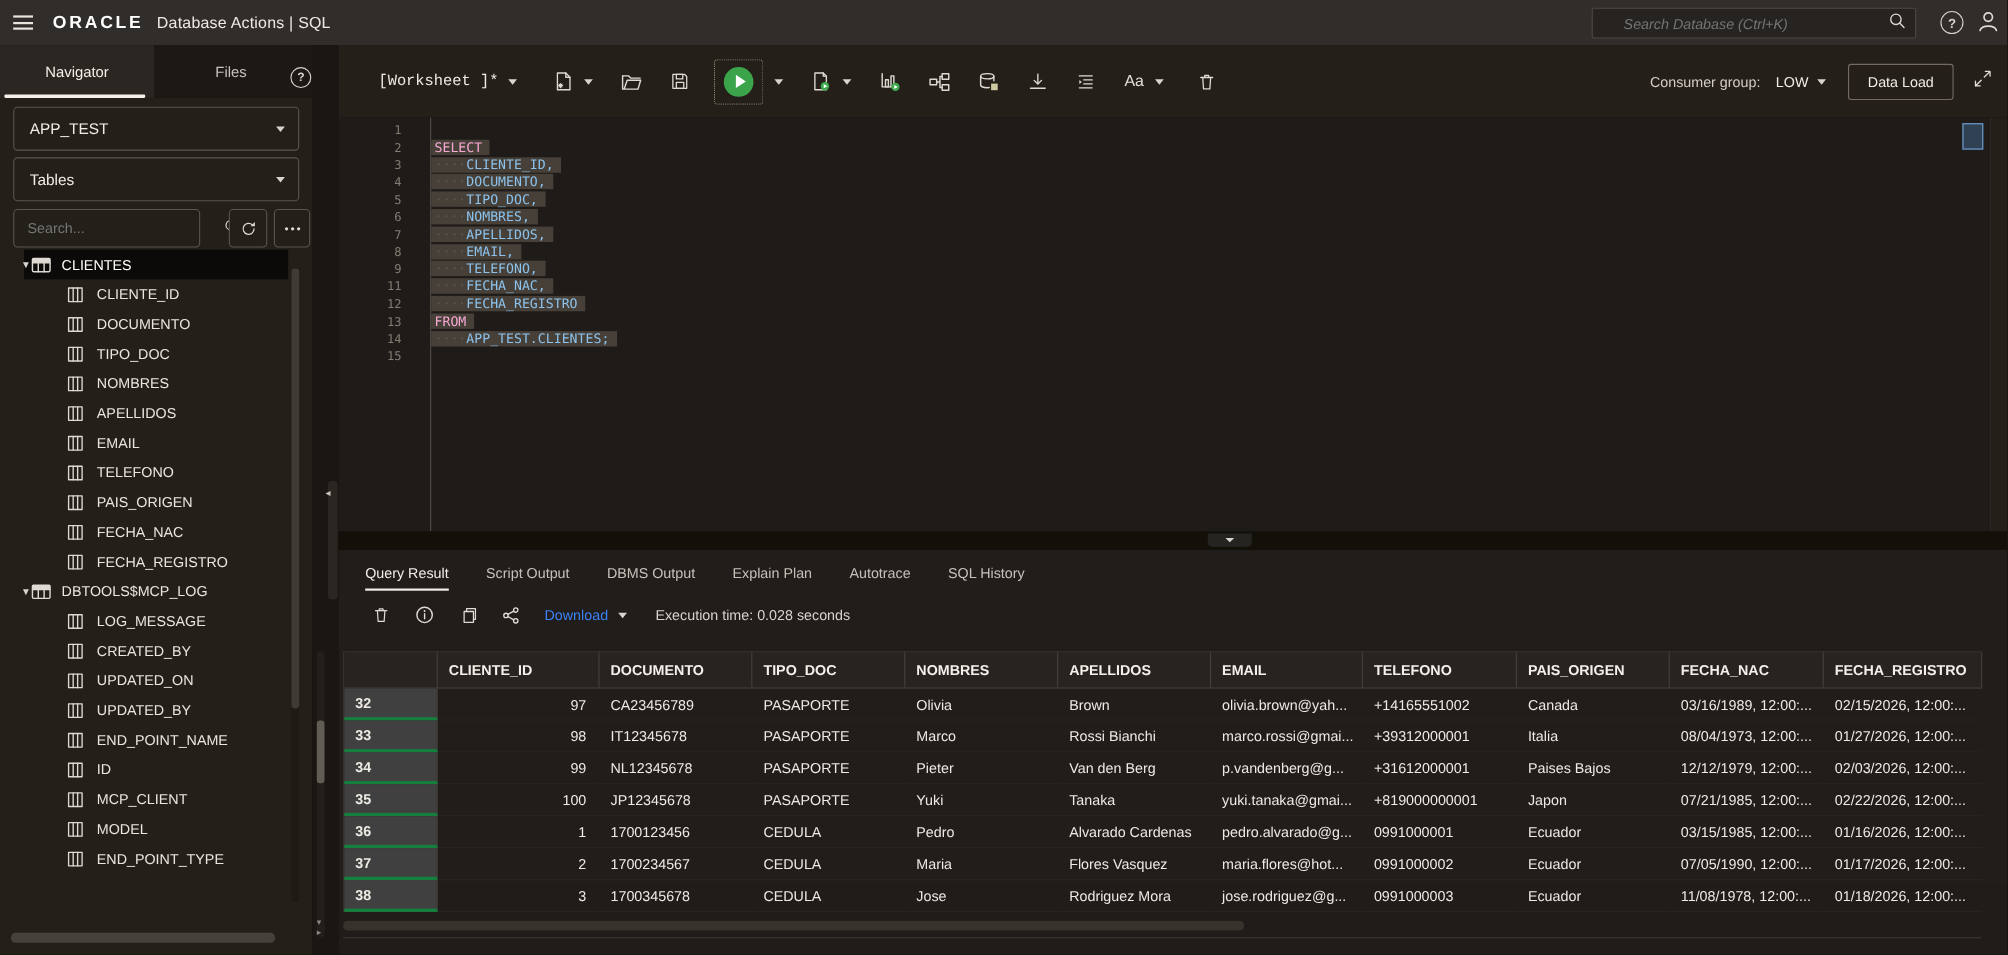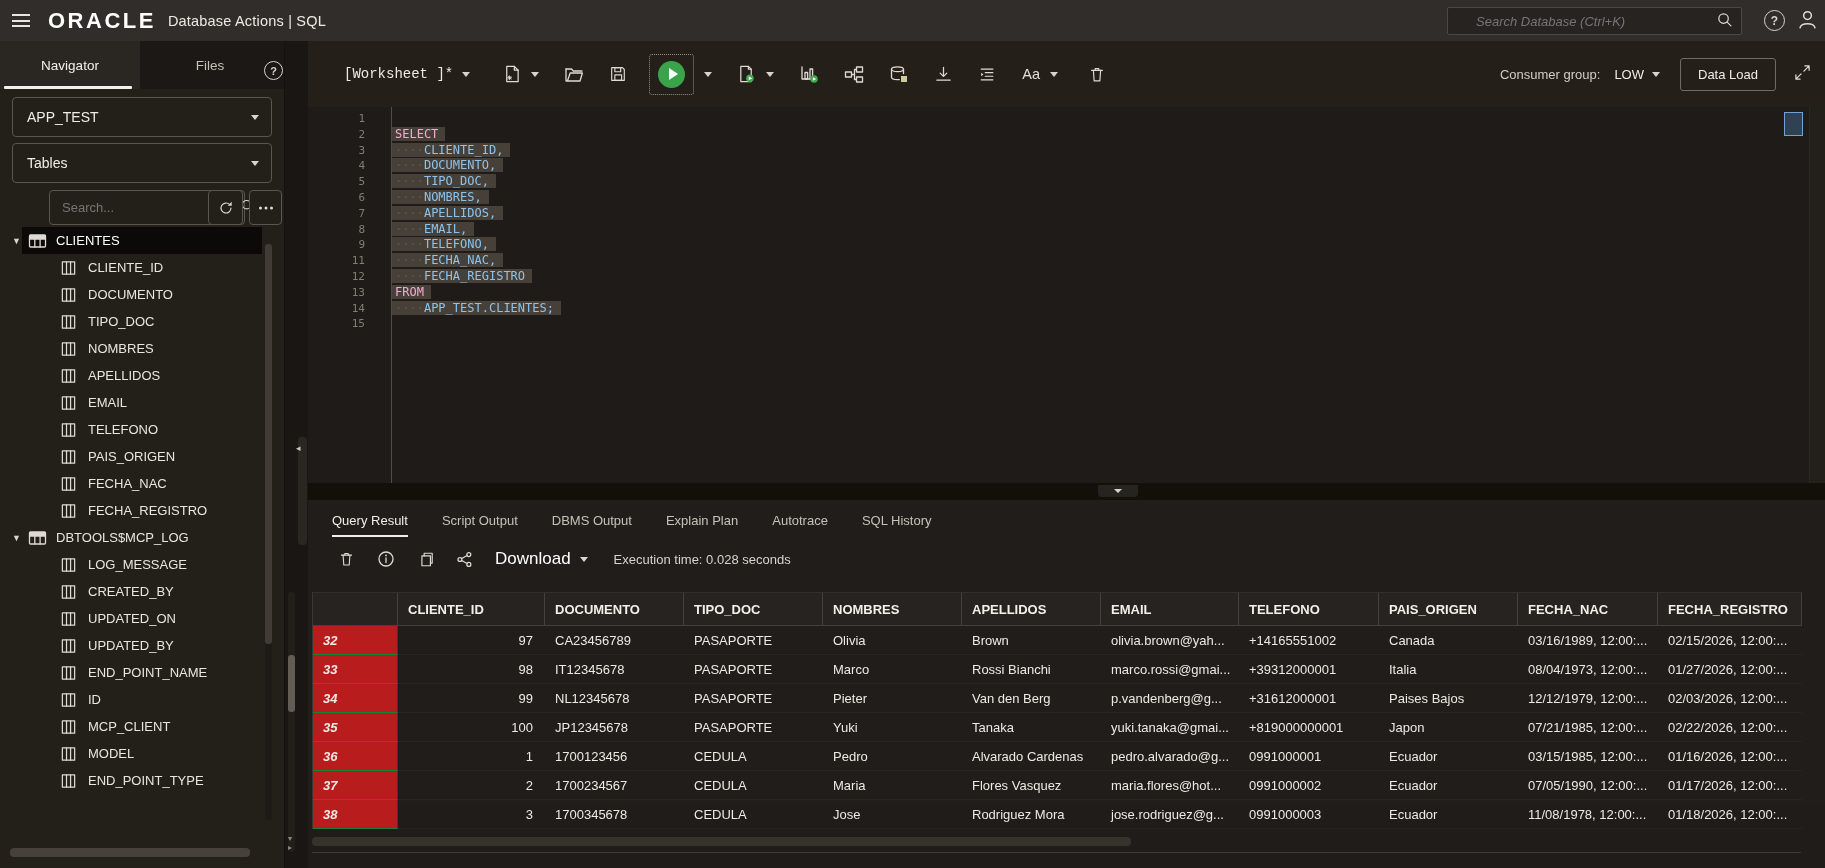--- a/index.html
+++ b/index.html
@@ -5,47 +5,47 @@
   html,body{margin:0;padding:0;background:#141210;}
   .app{position:relative;width:1825px;height:868px;overflow:hidden;background:#1F1C19;
        font-family:"Liberation Sans",sans-serif;color:#EDE9E3;-webkit-font-smoothing:antialiased;}
   svg{stroke:#DFDAD3;fill:none;stroke-width:1.3;stroke-linecap:round;stroke-linejoin:round;}
   .caret{width:0;height:0;border-left:4.5px solid transparent;border-right:4.5px solid transparent;border-top:5px solid #D9D4CD;display:inline-block;}
 
   
   #topbar{position:absolute;left:0;top:0;width:1825px;height:41px;background:#312D2A;display:flex;align-items:center;}
   .burger{margin-left:12px;width:18px;display:flex;flex-direction:column;gap:3.5px;cursor:pointer;}
   .burger i{height:2px;background:#E8E4DE;display:block;}
-  .logo{margin-left:18px;font-weight:bold;font-size:22px;letter-spacing:2.5px;color:#FFFFFF;}
+  .logo{margin-left:18px;font-weight:bold;font-size:16px;letter-spacing:2.5px;color:#FFFFFF;}
   .product{margin-left:12px;font-size:14.5px;color:#EDEAE4;letter-spacing:.2px;}
   .dbsearch{position:absolute;left:1447px;top:7px;width:293px;height:26px;background:#262320;border:1px solid #4D4841;border-radius:2px;display:flex;align-items:center;}
   .dbsearch input{flex:1;background:transparent;border:none;outline:none;color:#D8D3CC;font-style:italic;font-size:13px;padding-left:28px;font-family:"Liberation Sans",sans-serif;}
   .dbsearch .sic{margin-right:8px;}
   .circle-ic{width:19px;height:19px;border:1.6px solid #D8D3CC;border-radius:50%;display:flex;align-items:center;justify-content:center;font-size:12px;font-weight:bold;color:#D8D3CC;}
   #help-top{position:absolute;left:1764px;top:10px;}
   #user-top{position:absolute;left:1797px;top:9px;}
 
   
   #sidebar{position:absolute;left:0;top:41px;width:284px;height:827px;background:#232019;border-right:1px solid #141210;}
   .sbtabs{position:relative;height:48px;background:#1B1815;display:flex;}
   .sbtab{width:140px;display:flex;align-items:center;justify-content:center;font-size:13.5px;color:#C8C2BB;cursor:pointer;position:relative;}
   .sbtab.active{background:#2A2621;color:#F4F0EA;}
   .sbtab.active::after{content:"";position:absolute;left:4px;right:8px;bottom:0;height:3px;background:#F4F0EA;border-radius:1px;}
   #sb-help{position:absolute;left:264px;top:20px;width:17px;height:17px;border-width:1.4px;font-size:11px;}
   .selbox{position:absolute;left:12px;width:258px;height:38px;border:1px solid #5A554E;border-radius:4px;background:#232019;display:flex;align-items:center;cursor:pointer;}
   .selbox span{margin-left:14px;font-size:14px;color:#F0ECE6;}
   .selbox .caret{position:absolute;right:12px;}
   .srow{position:absolute;left:0;top:149px;width:284px;height:35px;}
-  .sinput{position:absolute;left:12px;top:0;width:196px;height:35px;border:1px solid #5A554E;border-radius:4px;background:#232019;box-sizing:border-box;display:flex;align-items:center;margin-left:37px;}
+  .sinput{position:absolute;left:12px;top:0;width:170px;height:35px;border:1px solid #5A554E;border-radius:4px;background:#232019;box-sizing:border-box;display:flex;align-items:center;}
   .sinput input{flex:1;background:transparent;border:0;outline:0;color:#D8D3CC;font-size:13px;padding-left:12px;font-family:"Liberation Sans",sans-serif;}
   .sqbtn{position:absolute;top:0;width:35px;height:35px;border:1px solid #5A554E;border-radius:4px;background:#232019;box-sizing:border-box;display:flex;align-items:center;justify-content:center;cursor:pointer;}
   
   #tree{position:absolute;left:0;top:186px;width:262px;}
   .tree-row{height:27px;display:flex;align-items:center;cursor:pointer;font-size:13px;color:#E9E5DF;white-space:nowrap;}
-  .tree-row.table{padding-left:12px;}
+  .tree-row.table{padding-left:12px;text-align:right;}
   .tree-row.column{padding-left:52px;}
   .tree-row.selected{background:linear-gradient(to right,transparent 22px,#0B0A08 22px);color:#FFFFFF;}
   .tw-caret{width:16px;font-size:9px;color:#D9D4CD;}
   .tree-row.table .tw-caret::before{content:"▼";}
   .tree-row.column .tw-caret{visibility:hidden;width:8px;}
   .tico{width:20px;height:16px;margin-right:8px;display:inline-flex;}
   .vscroll{position:absolute;left:265px;top:203px;width:7px;height:576px;background:#1E1B17;border-radius:3px;}
   .vscroll .thumb{position:absolute;left:0;top:0;width:7px;height:400px;background:#403B35;border-radius:3px;}
   .hscroll{position:absolute;left:6px;top:807px;width:266px;height:9px;}
   .hscroll .thumb{position:absolute;left:4px;top:0;height:9px;width:240px;background:#46413A;border-radius:4px;}
@@ -95,32 +95,32 @@
   .split-handle .caret{border-left-width:4px;border-right-width:4px;border-top-width:4.5px;}
 
   
   #results{position:absolute;left:0;top:459px;width:100%;height:304px;background:#201D1A;}
   .rtabs{position:absolute;left:0;top:0;height:40px;display:flex;align-items:center;padding-left:24px;gap:34px;}
   .rtab{font-size:13px;color:#C6C0B9;cursor:pointer;height:40px;display:flex;align-items:center;position:relative;}
   .rtab.active{color:#F2EEE8;font-weight:500;}
   .rtab.active::after{content:"";position:absolute;left:0;right:0;bottom:3px;height:2px;background:#F2EEE8;}
   .rtoolbar{position:absolute;left:0;top:40px;height:38px;display:flex;align-items:center;padding-left:30px;gap:22px;}
   .rtbico{display:inline-flex;align-items:center;cursor:pointer;}
-  .dl-word{font-size:17px;color:#ffffff;display:flex;align-items:center;gap:9px;cursor:pointer;}
+  .dl-word{font-size:13px;color:#3b82f6;display:flex;align-items:center;gap:9px;cursor:pointer;}
   .exec{font-size:13px;color:#D8D3CC;margin-left:4px;}
 
   
   #grid{position:absolute;left:4px;top:92px;width:1489px;border-left:1px solid #3B3732;}
   .ghead{display:flex;height:32px;background:#262320;border-bottom:1px solid #45403A;border-top:1px solid #33302B;}
   .hcell{box-sizing:border-box;border-right:1px solid #45403A;font-weight:bold;font-size:13px;color:#F3EFE9;
          display:flex;align-items:center;padding-left:10px;white-space:nowrap;overflow:hidden;cursor:pointer;}
   .grid-row{display:flex;height:29px;}
   .cell{box-sizing:border-box;font-size:13px;color:#EDE9E3;display:flex;align-items:center;
         padding-left:10px;white-space:nowrap;overflow:hidden;border-bottom:1px solid #282521;}
-  .cell.rnum{background:#b91c1c;border-right:1px solid #3B3732;border-bottom:1px solid #15803d;font-weight:bold;font-style:italic;}
+  .cell.rnum{background:#404040;border-right:1px solid #3B3732;border-bottom:3px solid #15803d;font-weight:bold;}
   .cell.rt{justify-content:flex-end;padding-right:12px;padding-left:0;}
   .c0{width:85px;}.c1{width:147px;}.c2{width:139px;}.c3{width:139px;}.c4{width:139px;}.c5{width:139px;}
   .c6{width:138px;}.c7{width:140px;}.c8{width:139px;}.c9{width:140px;}.c10{width:144px;}
   .grid-hscroll{position:absolute;left:4px;top:337px;width:1489px;height:9px;}
   .grid-hscroll .thumb{width:55%;height:9px;background:#36322C;border-radius:4px;}
   .grid-bottom{position:absolute;left:4px;top:352px;width:1489px;height:1px;background:#3D3934;}
 </style>
 </head>
 <body>
 

